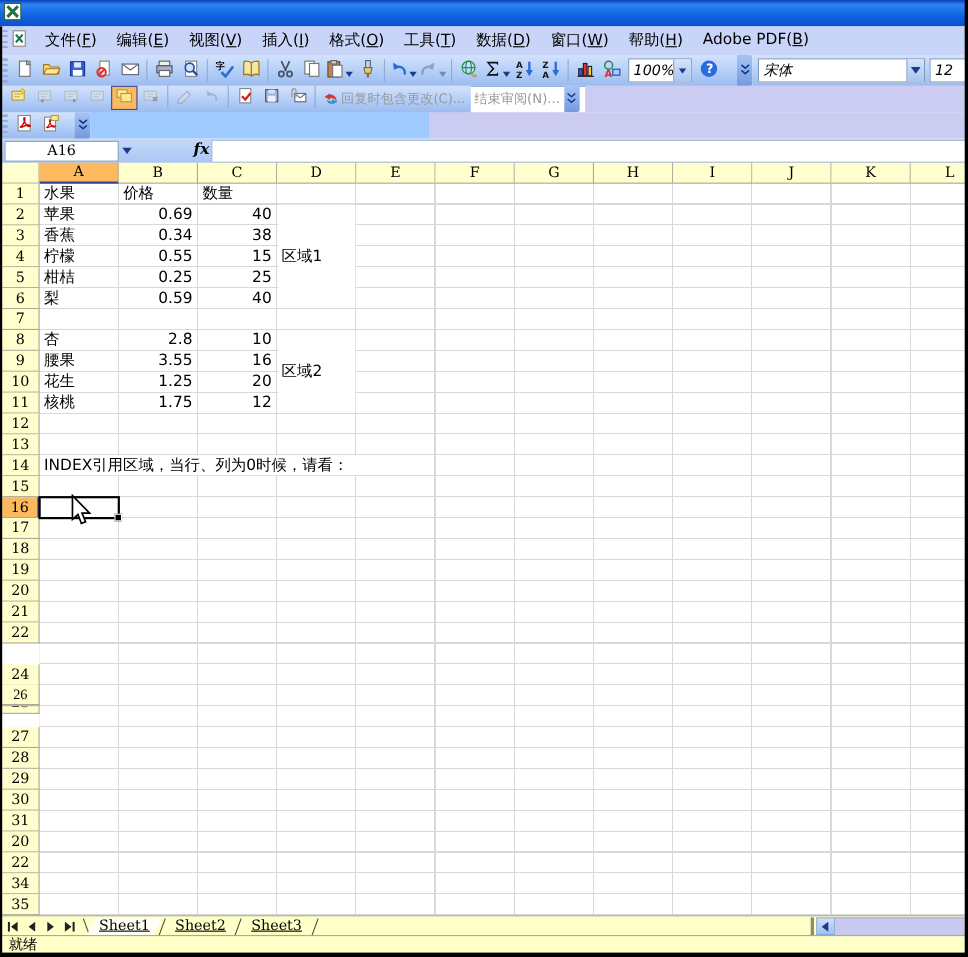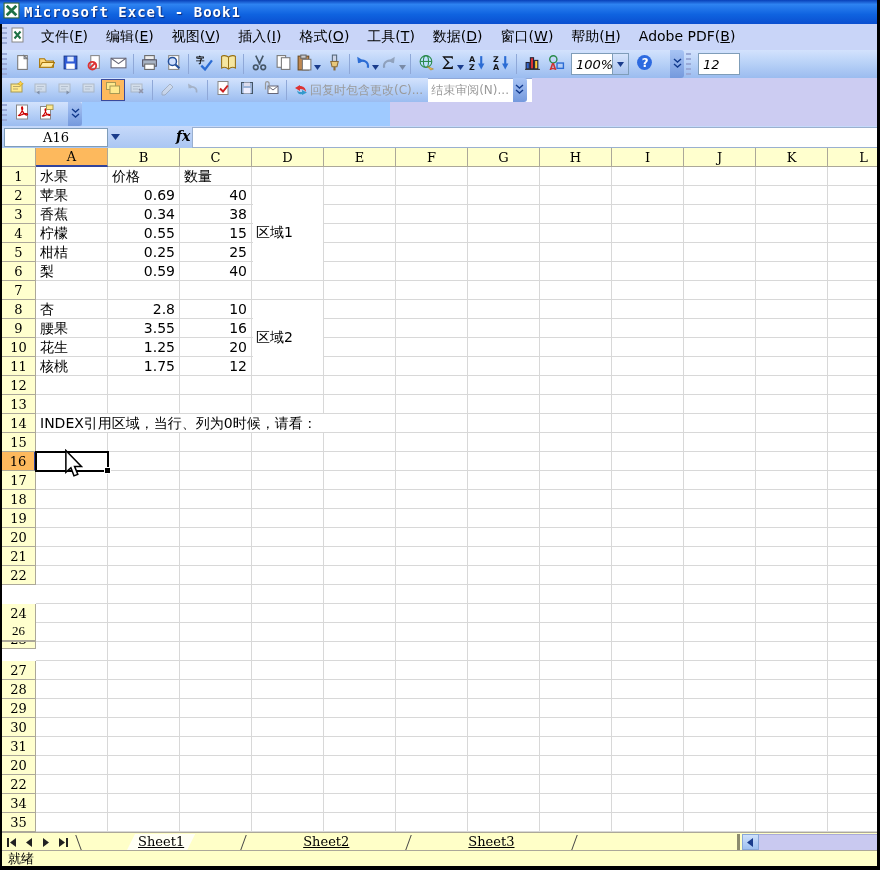--- a/index.html
+++ b/index.html
@@ -15,21 +15,21 @@
   
   #menubar{left:0;top:24px;width:880px;height:26px;background:var(--menubar_bg);display:flex;align-items:center;}
   .grip{width:5px;height:80%;margin:0 3px 0 2px;
     background:repeating-linear-gradient(to bottom,#9aa9d6 0 2px,transparent 2px 5px);}
   .menu-item{padding:3px 9px;font-size:14px;color:#000;white-space:nowrap;}
   .menu-item u{text-decoration:underline;}
   
   .tb-grad{background:linear-gradient(180deg,var(--toolbar_top) 0%,#bcd4f8 40%,var(--toolbar_bottom) 100%);border-bottom:1px solid #90a8d8;}
   #row1{left:0;top:50px;width:684px;height:28px;display:flex;align-items:center;}
   #fmt-panel{left:684px;top:50px;width:196px;height:28px;display:flex;align-items:center;}
-  #row2{left:0;top:78px;width:428px;height:24px;display:flex;align-items:center;}
+  #row2{left:0;top:78px;width:428px;height:24px;display:flex;}
   #row2-rest{left:532px;top:78px;width:348px;height:24px;background:var(--lavender);}
   #row3{left:0;top:102px;width:82px;height:24px;display:flex;align-items:center;}
   #row3-strip{left:82px;top:102px;width:308px;height:24px;background:var(--strip_blue);}
   #row3-rest{left:390px;top:102px;width:490px;height:24px;background:var(--lavender);}
   .tbtn{min-width:22px;height:22px;display:flex;align-items:center;justify-content:center;border:1px solid transparent;flex:none;}
   .tbtn.small{height:20px;}
   .tbtn .dd{margin-left:1px;}
   .tbtn.disabled{opacity:.45;filter:grayscale(85%);}
   .tbtn.pressed{background:var(--selected_orange);border:1px solid #3a4a9c;}
   .sep{width:1px;height:20px;background:#8fa8d8;margin:0 3px;flex:none;}
@@ -59,21 +59,21 @@
   .cell{height:18px;line-height:18px;font-size:14px;white-space:nowrap;overflow:hidden;box-sizing:border-box;}
   .cell.num{text-align:right;padding-right:5px;}
   .cell.txt{padding-left:3px;}
   .cell.spill{overflow:visible;background:#fff;width:auto!important;padding-right:8px;}
   .region{display:flex;align-items:center;padding-left:3px;font-size:14px;background:#fff;box-sizing:border-box;}
   #sel-box{border:2px solid #000;box-sizing:border-box;background:transparent;}
   #sel-handle{width:5px;height:5px;background:#000;border:1px solid #fff;position:absolute;right:-4px;bottom:-4px;}
   
   #tabbar{left:2px;top:832px;width:875px;height:18px;background:var(--tab_bg);border-top:1px solid var(--header_border);display:flex;align-items:center;}
   .navbtn{width:15px;height:15px;margin-left:2px;display:flex;align-items:center;justify-content:center;}
-  #tabs{display:flex;align-items:center;height:100%;margin-left:8px;position:relative;gap:48px;}
+  #tabs{display:flex;align-items:center;height:100%;margin-left:8px;position:relative;}
   .sheet-tab{height:16px;line-height:16px;padding:0 11px;font-family:"DejaVu Serif","Liberation Serif",serif;font-size:13px;text-decoration:underline;white-space:nowrap;}
   .sheet-tab.active{background:#fffff4;clip-path:polygon(8px 0,calc(100% - 0px) 0,calc(100% - 8px) 100%,0 100%);}
   .slash{width:1px;height:15px;background:#444;flex:none;}
   .slash.back{transform:skewX(20deg);}  .slash.fwd{transform:skewX(-20deg);}
   #tab-split{width:3px;height:16px;background:#8c8c6e;margin-left:auto;flex:none;}
   #hscroll-left{width:17px;height:16px;background:linear-gradient(180deg,#cfe0fb,#9ec0f0);border:1px solid #88a6d8;box-sizing:border-box;display:flex;align-items:center;justify-content:center;flex:none;margin-left:2px;}
   #hscroll-track{width:118px;height:16px;background:var(--scrollbar);flex:none;border-top:1px solid #aaaad8;}
   #statusbar{left:0;top:850px;width:880px;height:16px;background:var(--status_bg);border-top:1px solid var(--header_border);display:flex;align-items:center;}
   #status-text{margin-left:8px;font-size:13px;}
   
@@ -85,21 +85,20 @@
 </head>
 <body>
 
 <div class="abs" id="titlebar">
   <span class="ticon">
     <svg width="17" height="17" viewBox="0 0 16 16">
         <rect x="1" y="1" width="14" height="14" fill="#fff" stroke="#336633"></rect>
         <path d="M3.5 3.5l9 9M12.5 3.5l-9 9" stroke="#1e7145" stroke-width="2.6"></path>
       </svg>
   </span>
-  <span id="title-text">Microsoft Excel - Book1</span>
 </div>
 
 <div class="abs" id="menubar">
   <span class="grip"></span>
   <span class="ticon" style="margin-right:6px">
     <svg width="16" height="16" viewBox="0 0 16 16">
         <rect x="2" y="1" width="11" height="14" fill="#fff" stroke="#888"></rect>
         <path d="M4.5 4.5l6 7M10.5 4.5l-6 7" stroke="#1e7145" stroke-width="2"></path>
       </svg>
   </span>
@@ -293,20 +292,28 @@
         </svg></span>
     </span>
     <span class="cap">
       <svg width="9" height="12" viewBox="0 0 9 12">
         <path d="M1 1l3.5 3L8 1M1 6l3.5 3L8 6" fill="none" stroke="#123a8c" stroke-width="1.4"></path>
       </svg>
     </span>
   </div>
 <div class="abs tb-grad" id="fmt-panel">
   <span class="grip"></span>
+  <div class="combo" style="width:150px">
+    <span class="val">宋体</span>
+    <span class="cdd">
+        <svg width="9" height="6" viewBox="0 0 9 6">
+          <path d="M0 0h9L4.5 6z" fill="#1a3c8c"></path>
+        </svg>
+      </span>
+  </div>
   <div class="combo" style="width:40px;margin-left:4px">
     <span class="val">12</span>
   </div>
 </div>
 
 <div class="abs tb-grad" id="row2">
     <span class="grip"></span>
     <span class="tbtn small">
       <span><svg width="16" height="16" viewBox="0 0 16 16">
           <rect x="2" y="4" width="11" height="8" fill="#ffe98c" stroke="#a89a55"></rect>

